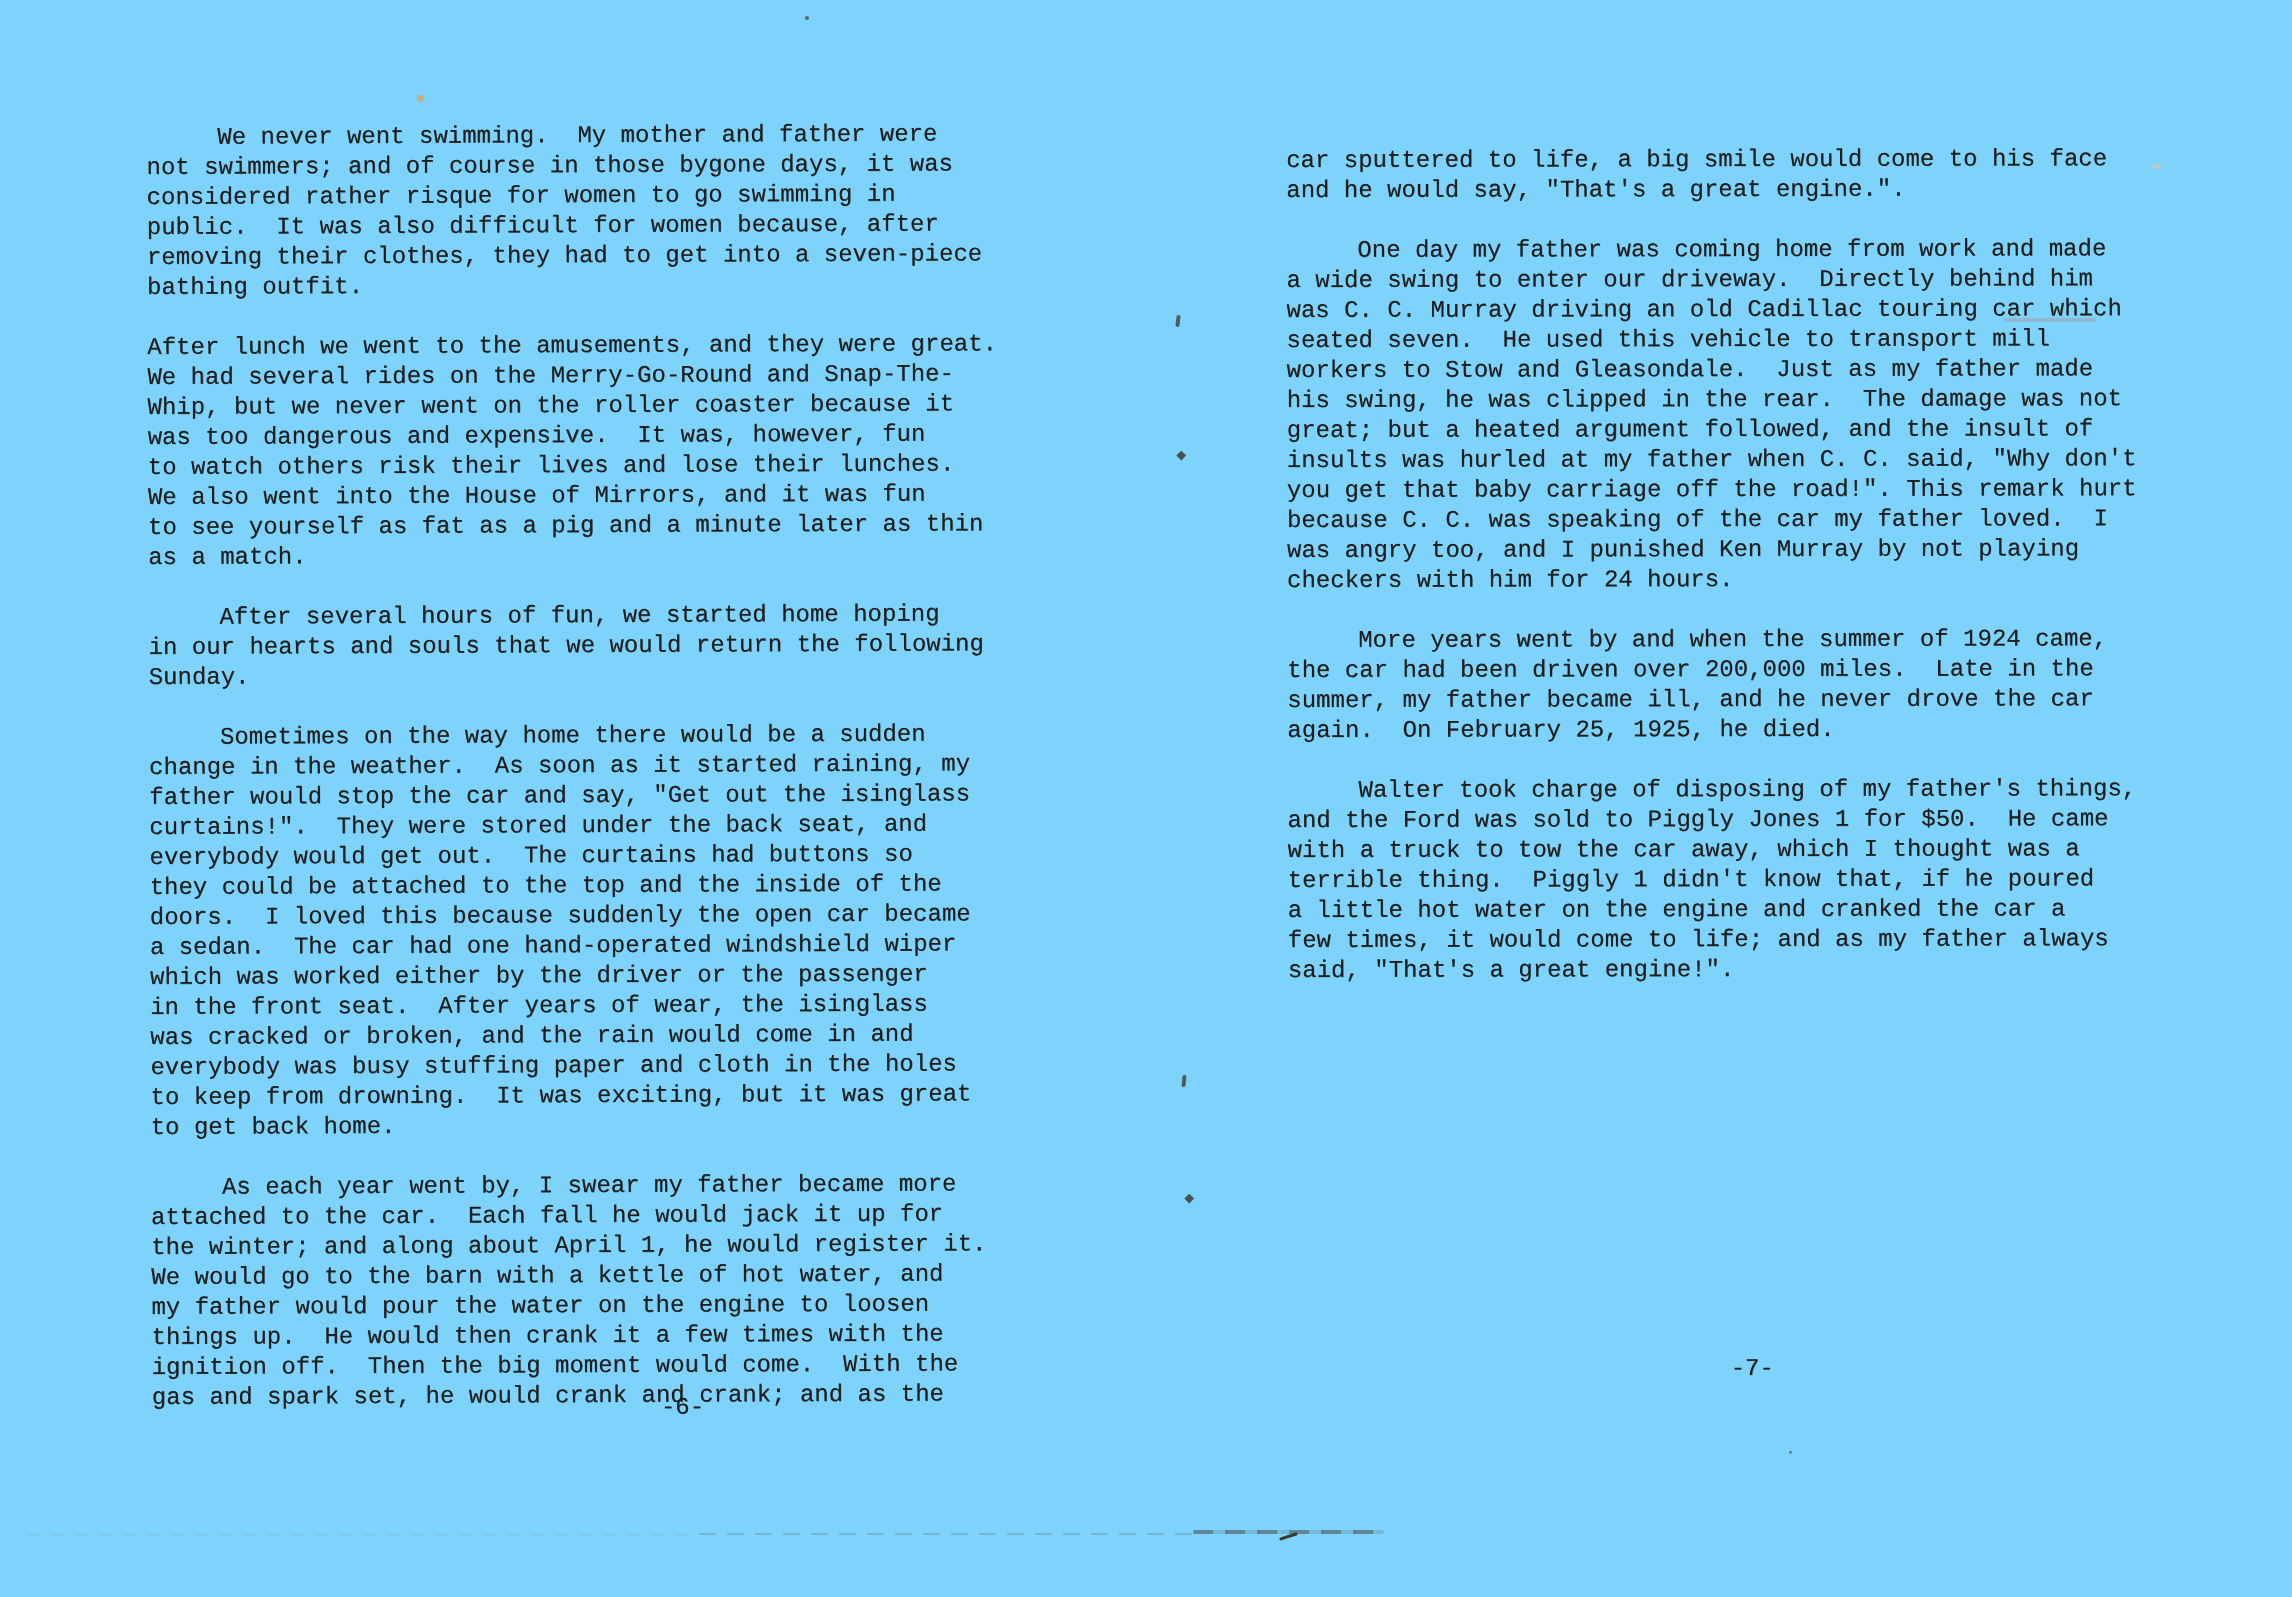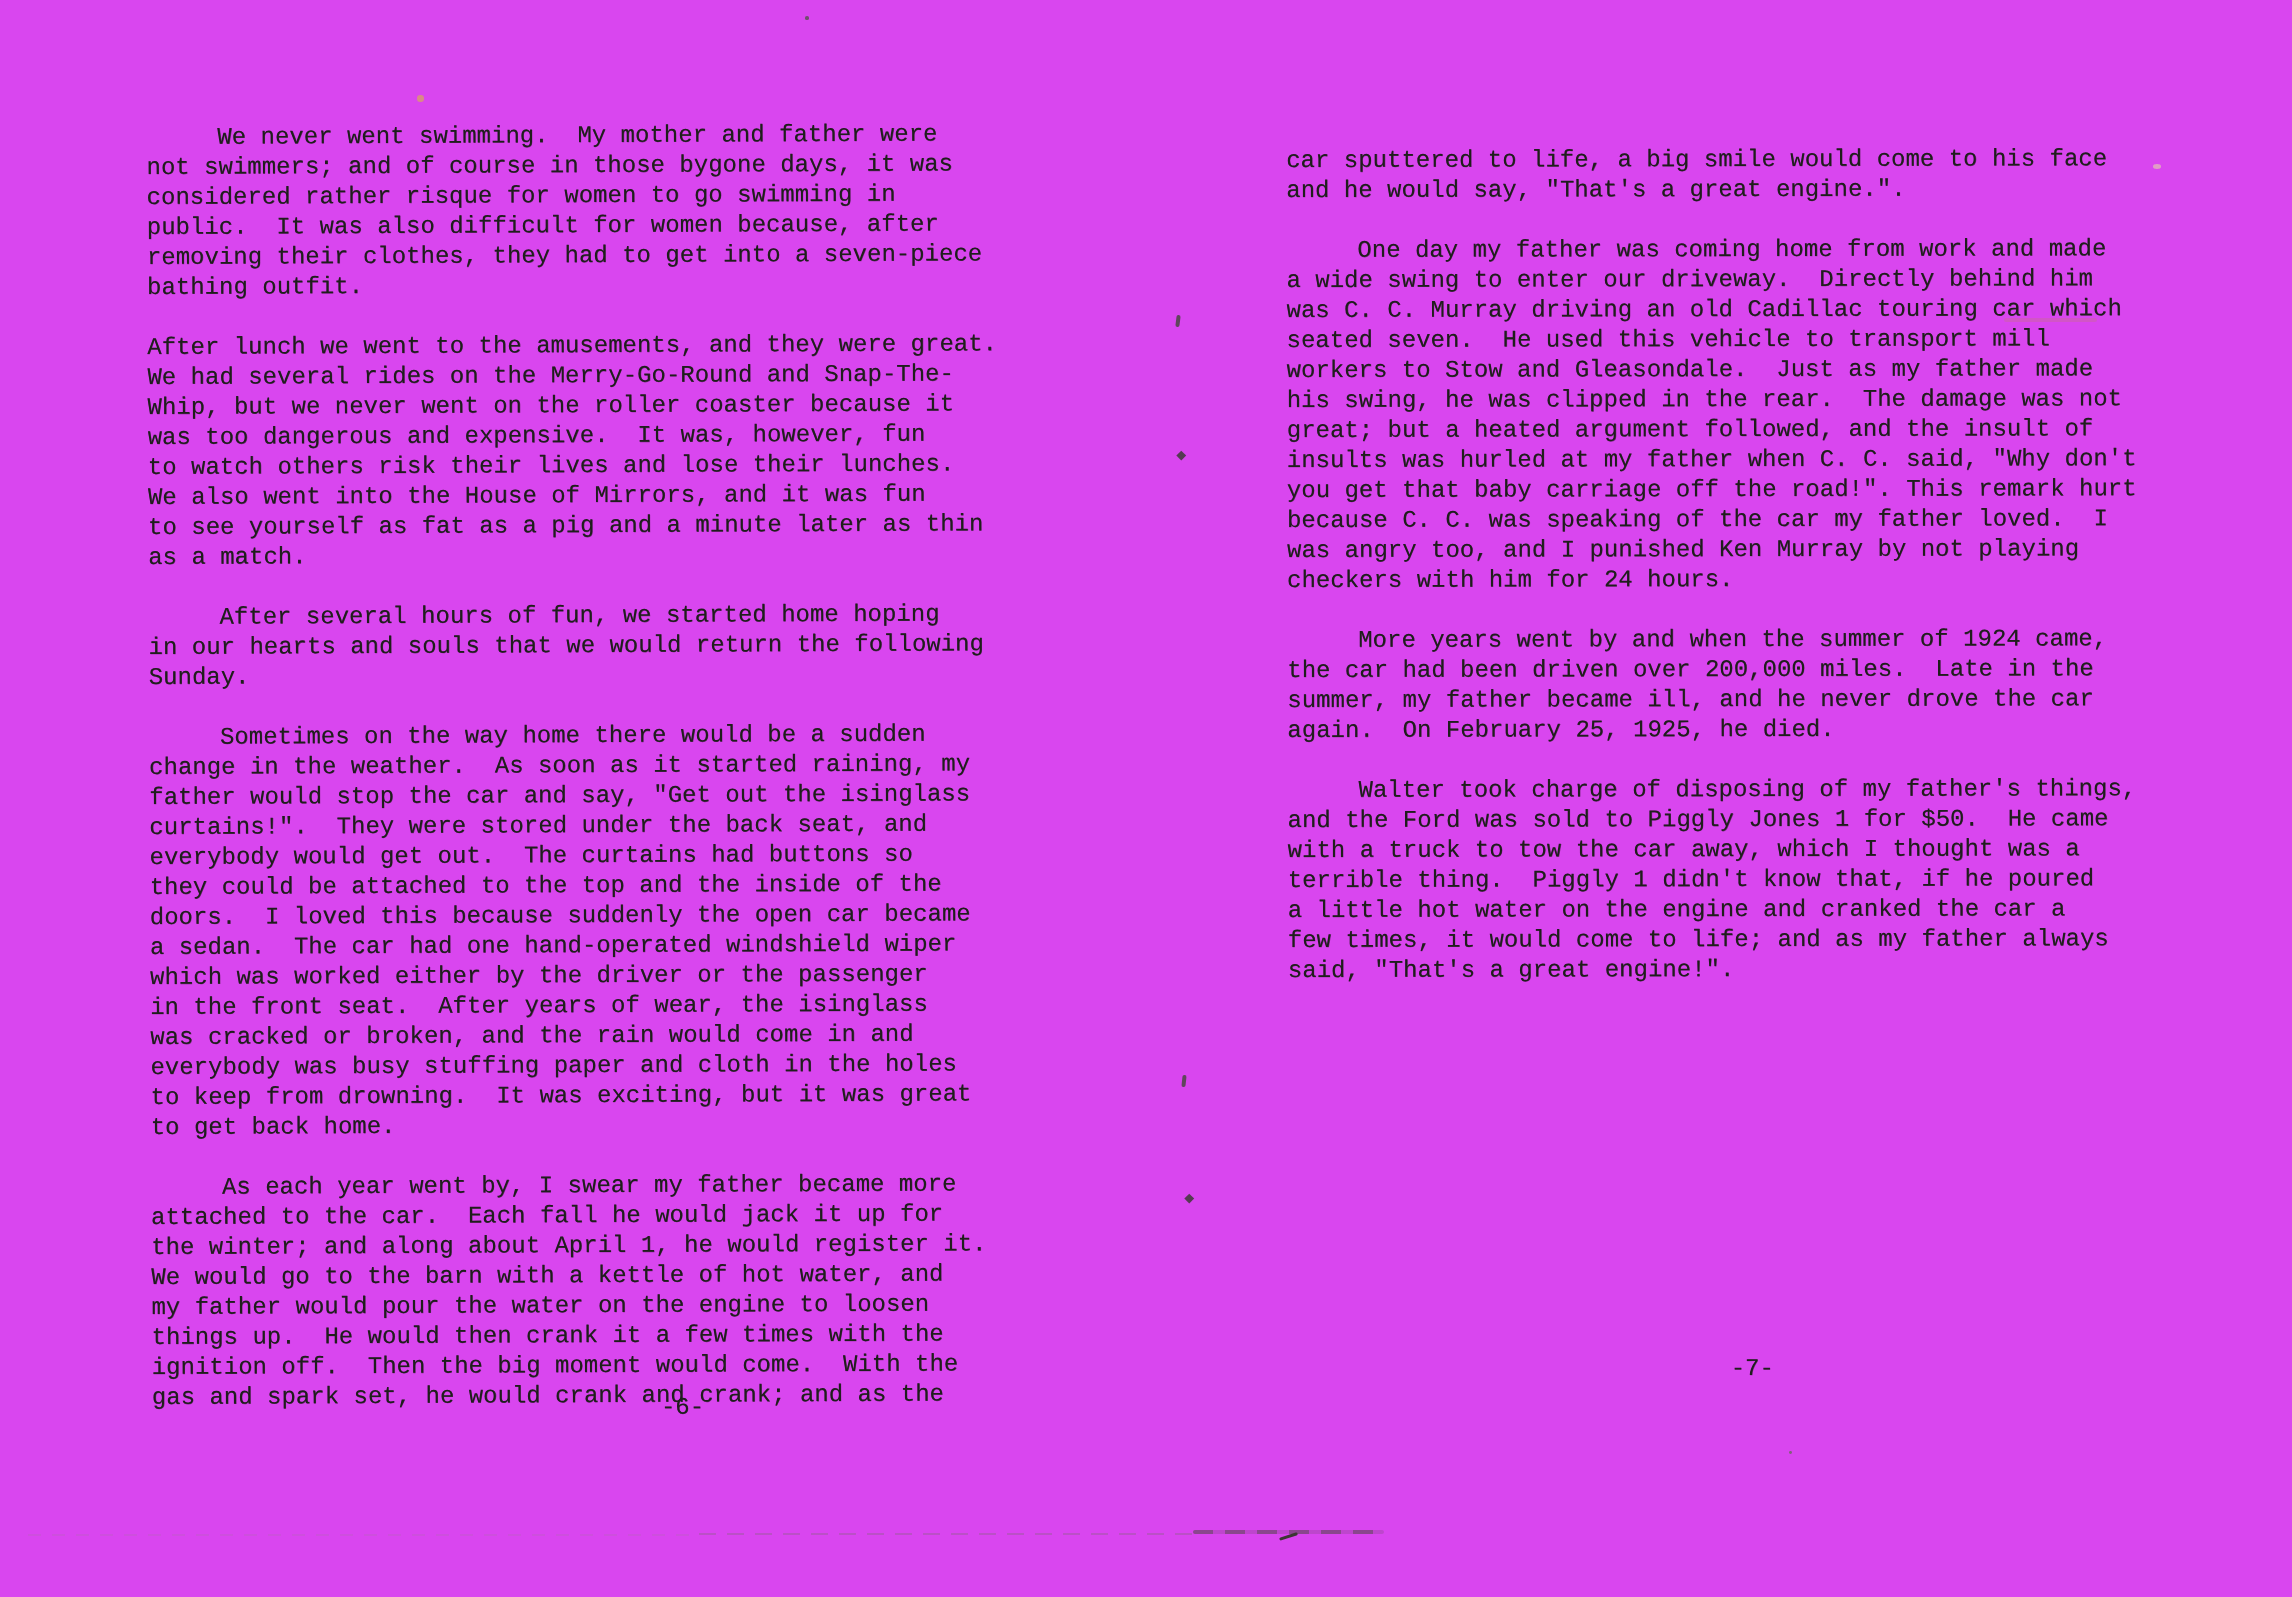--- a/index.html
+++ b/index.html
@@ -1,19 +1,19 @@
 <!DOCTYPE html>
 <html style="font-size:15px"><head>
 <meta charset="utf-8">
 <style>
   html,body{margin:0;padding:0;}
   #canvas{
     position:relative;
     width:2292px;height:1598px;
-    background:#d946ef;
+    background:#7dd3fc;
     overflow:hidden;
     font-family:"Liberation Mono","DejaVu Sans Mono",monospace;
   }
   .page{
     position:absolute;
     color:#1f1e1c;
     font-size:24px;
     line-height:30px;
     white-space:pre;
     text-shadow:0.3px 0.3px 0.4px rgba(30,28,26,.55);

